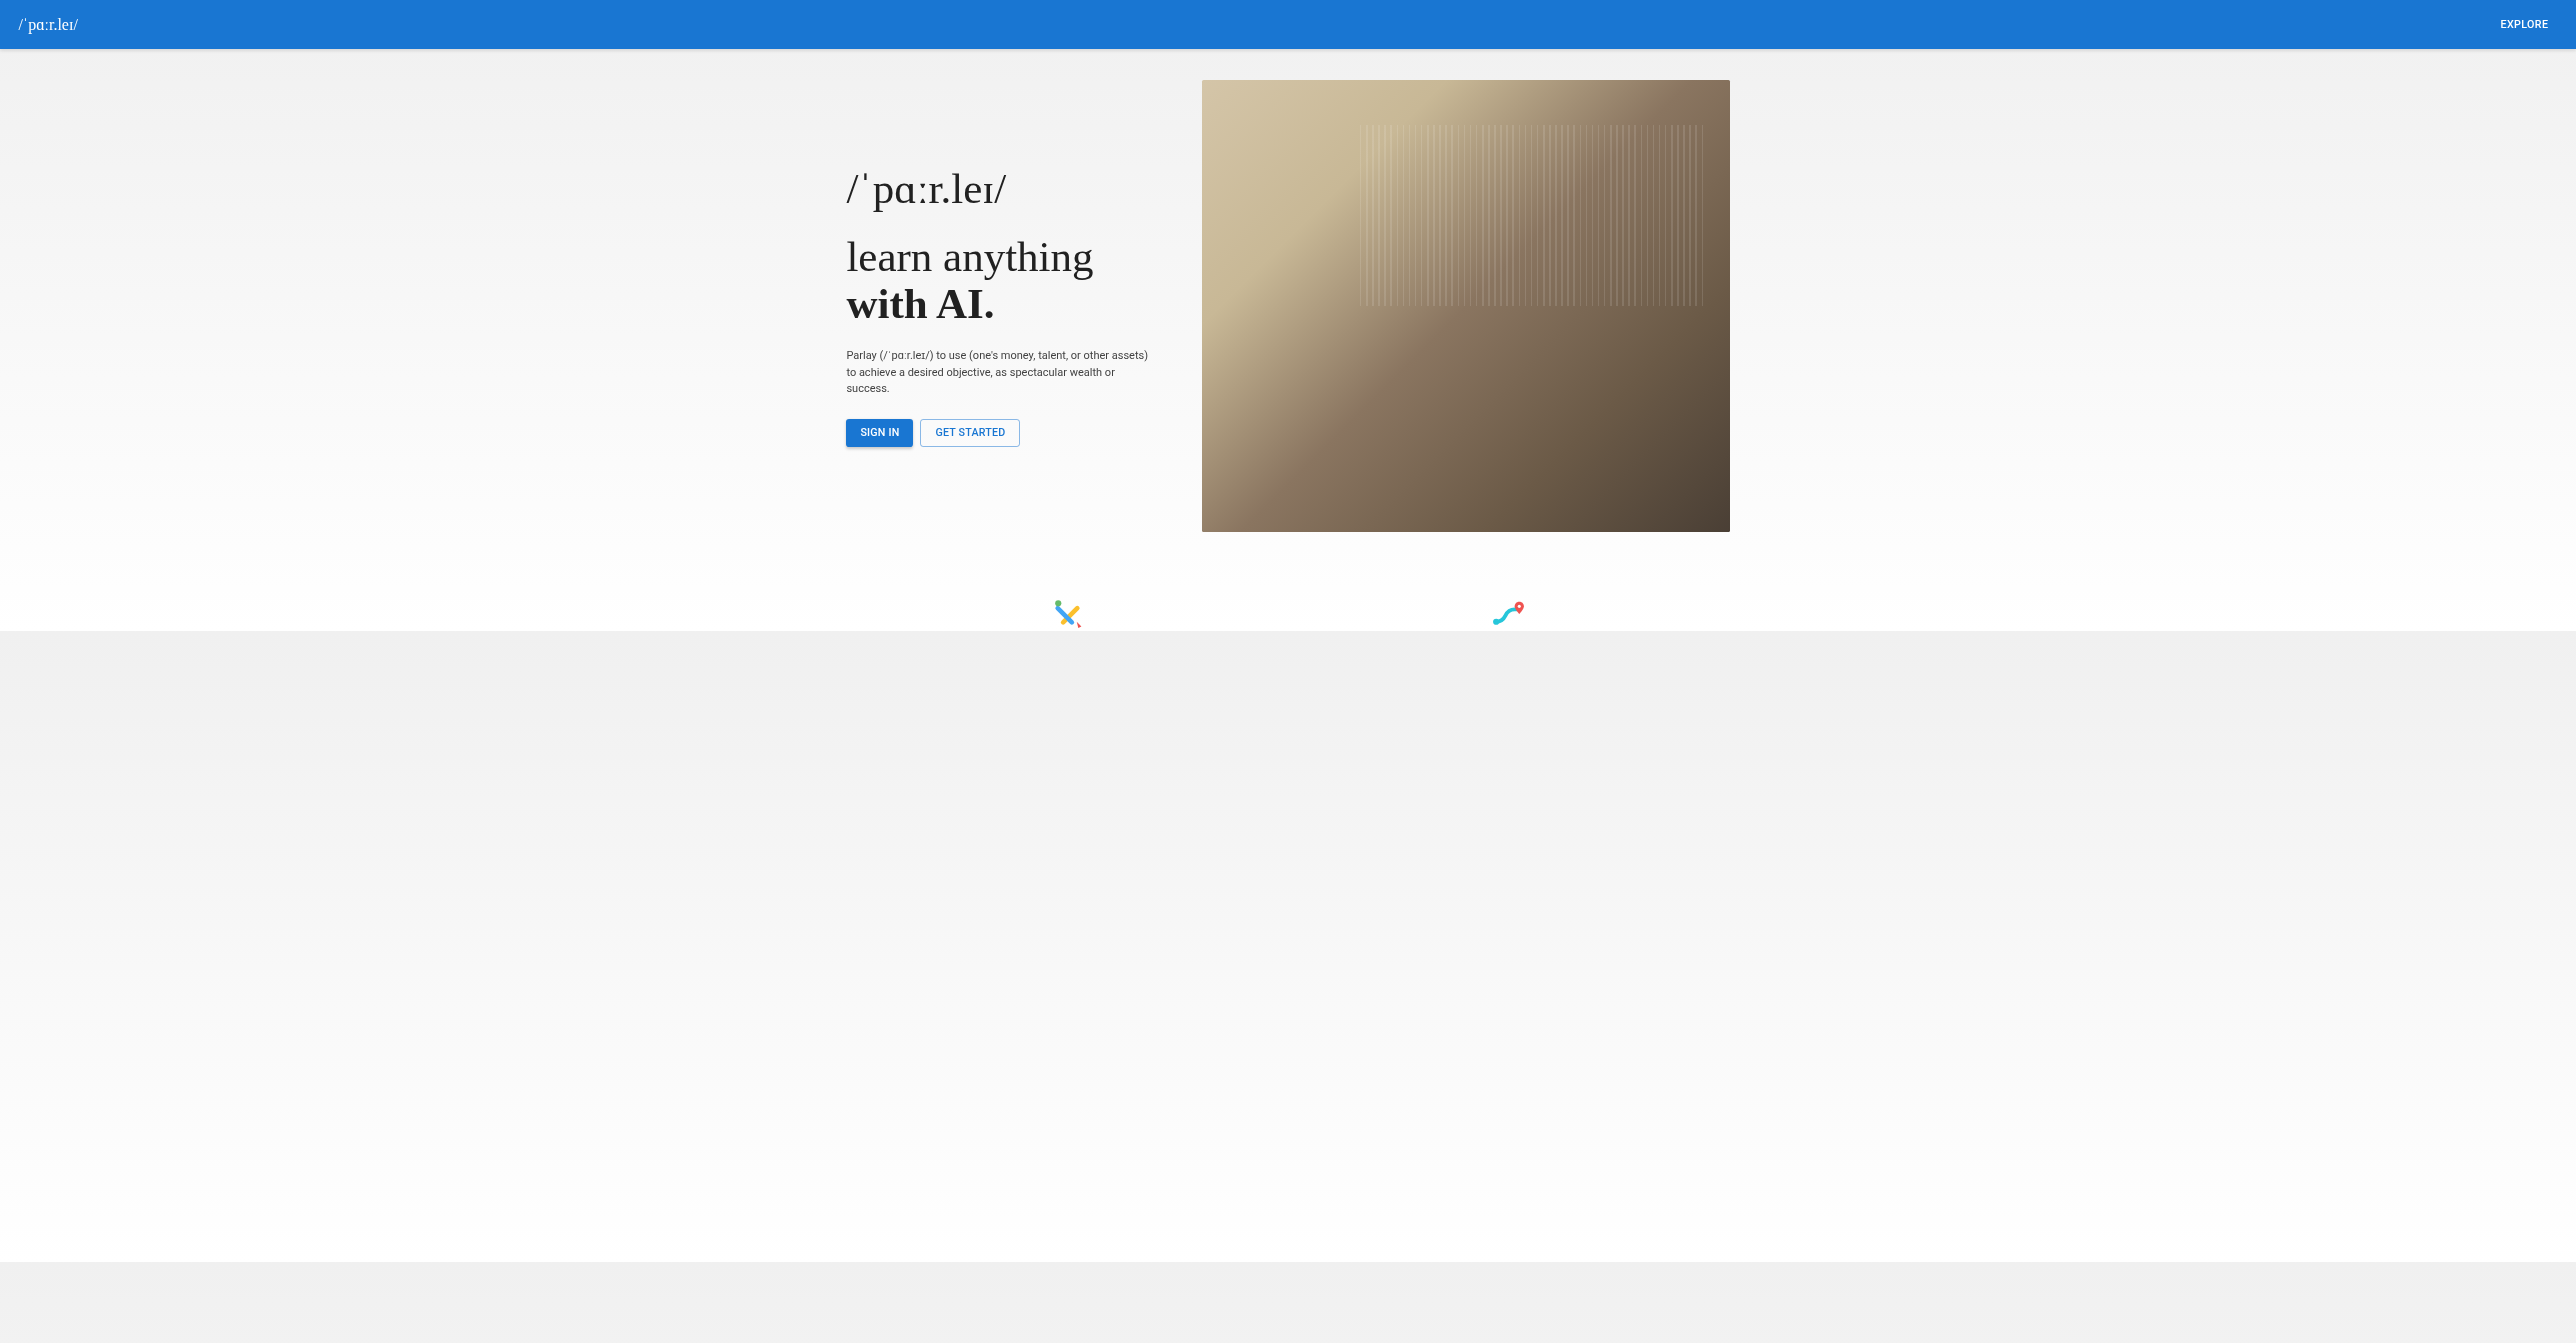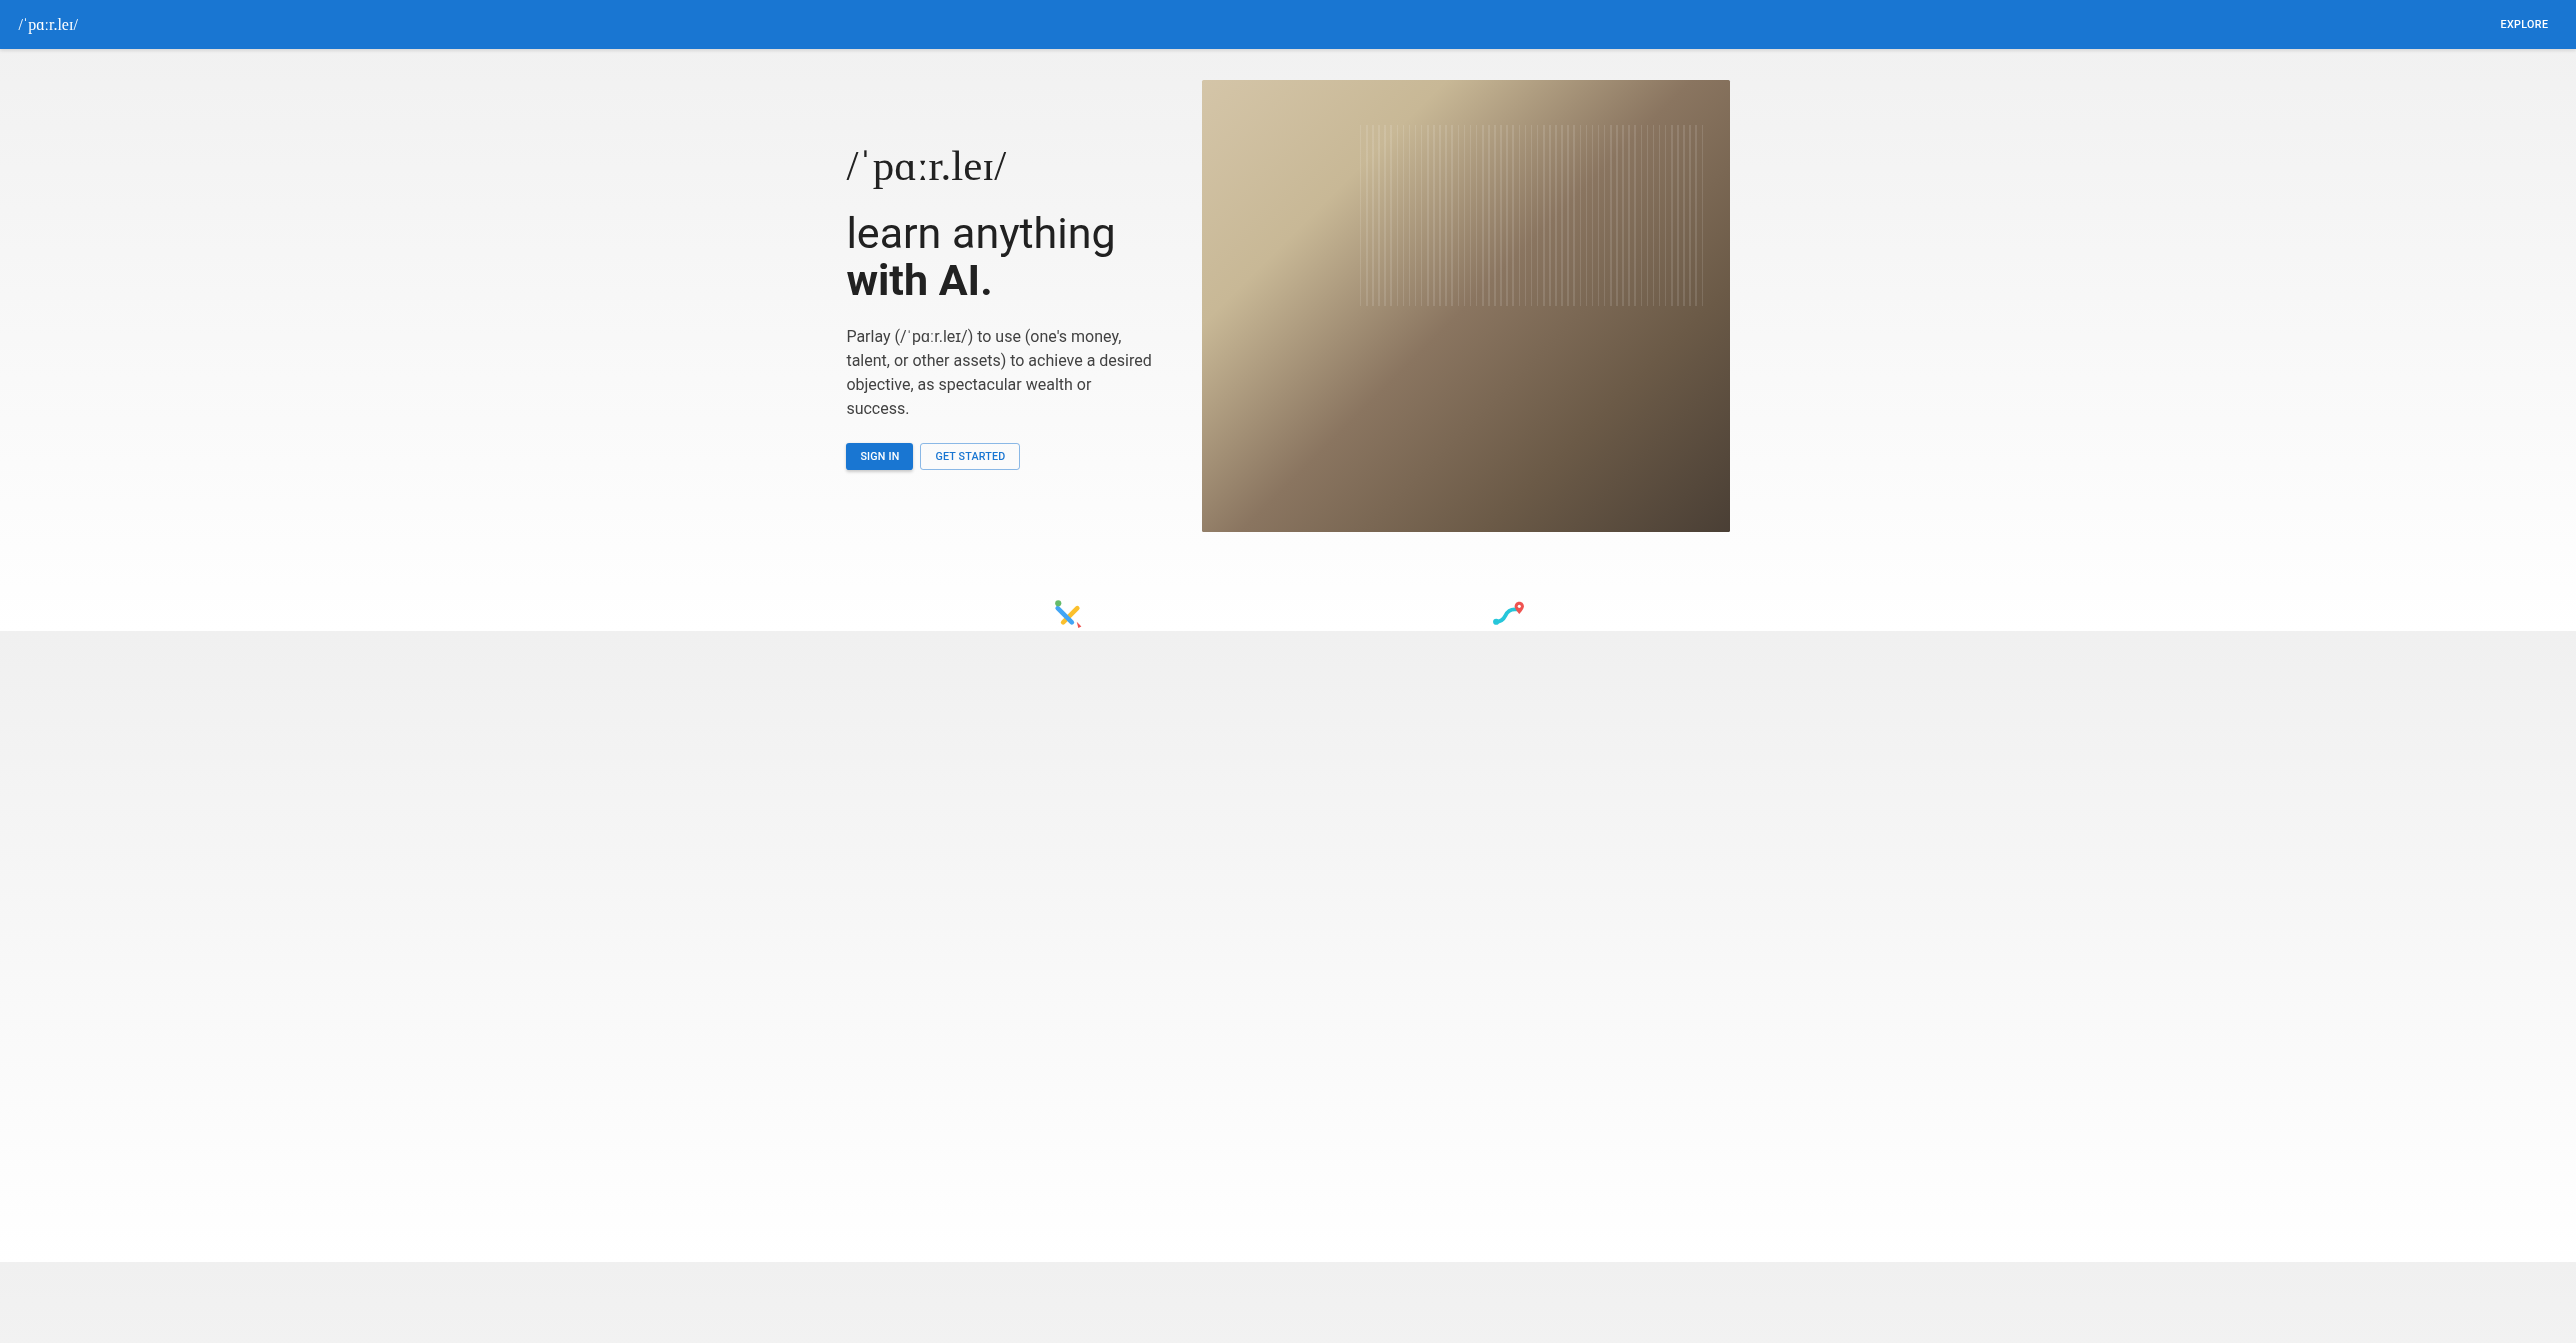--- a/index.html
+++ b/index.html
@@ -50,26 +50,27 @@
   line-height: 1.1;
   color: #212121;
   font-family: Georgia, serif;
 }
 .hero-subtitle {
   font-size: 43px;
   font-weight: 400;
   line-height: 1.1;
   color: #212121;
   margin-top: 20px;
+  font-family: Liberation Serif, serif;
 }
 .hero-subtitle .bold {
   font-weight: 700;
 }
 .hero-desc {
-  font-size: 16px;
+  font-size: 11px;
   line-height: 1.5;
   color: #424242;
   margin-top: 21px;
   max-width: 307px;
 }
 .hero-buttons {
   margin-top: 21.5px;
   display: flex;
   gap: 7px;
 }

